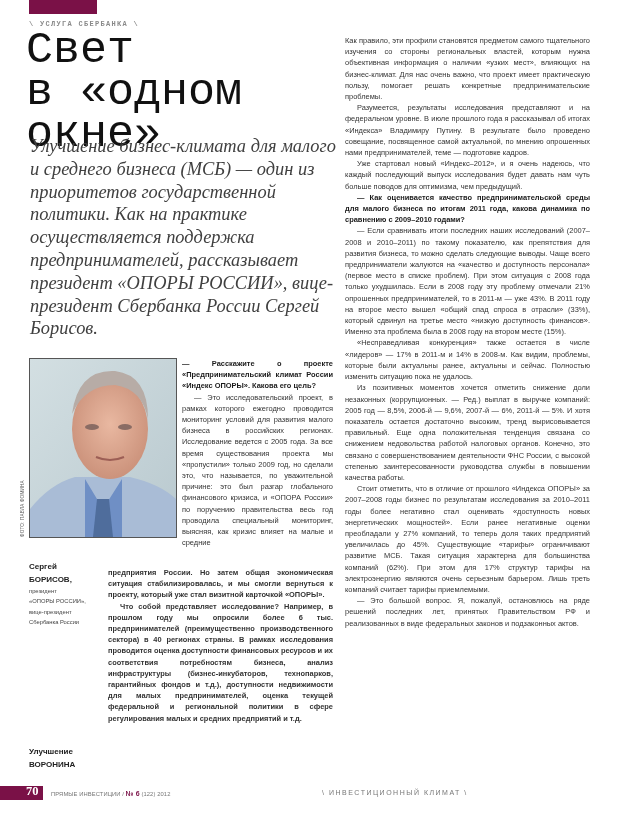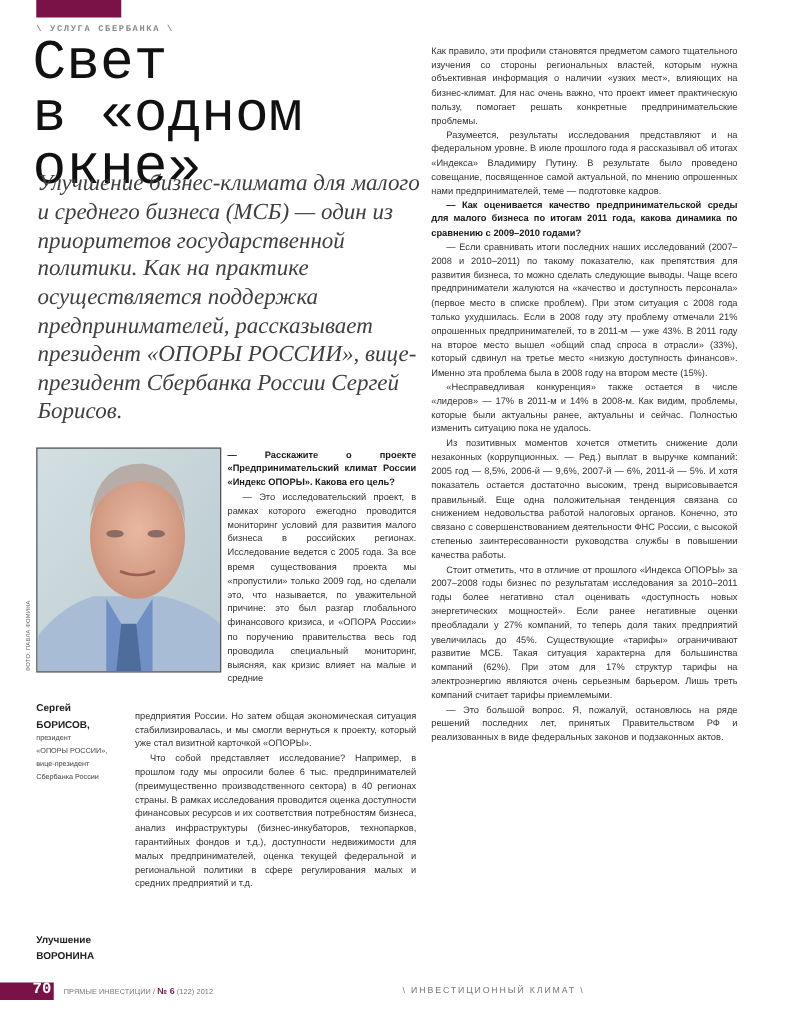--- a/index.html
+++ b/index.html
@@ -31,25 +31,25 @@
   .caption { position: absolute; left: 29px; top: 560px; width: 72px; }
   .cap-name { font-size: 8px; font-weight: bold; line-height: 13px; color: #222; }
   .cap-role { font-size: 5.8px; line-height: 10.4px; color: #444; }
   .author { position: absolute; left: 29px; top: 745px; width: 72px; font-size: 8px; font-weight: bold; line-height: 13px; color: #222; }
 
   .col { position: absolute; font-size: 7.45px; line-height: 11.2px; color: #333; text-align: justify; }
   .col p { margin: 0; text-indent: 12px; }
   .col p.noind { text-indent: 0; }
   .col p.q { font-weight: bold; color: #1a1a1a; }
   .colA { left: 182px; top: 358px; width: 151px; }
-  .colB { left: 108px; top: 567px; width: 225px; }
+  .colB { left: 108px; top: 567px; width: 225px; font-weight: bold; }
   .colC { left: 345px; top: 35px; width: 245px; }
 
   .footer-bar { position: absolute; left: 0; top: 786px; width: 43px; height: 14px; background: #7a1147; }
-  .page-num { position: absolute; left: 26px; top: 784px; font-size: 12.5px; font-weight: bold; color: #fff; font-family: Liberation Mono, monospace; }
+  .page-num { position: absolute; left: 26px; top: 784px; font-size: 12.5px; font-weight: bold; color: #fff; font-family: Liberation Serif, serif; }
   .footer-mag { position: absolute; left: 51px; top: 790px; font-size: 5.8px; color: #777; letter-spacing: .1px; }
   .footer-mag b { color: #7a1147; font-size: 7px; }
   .footer-section { position: absolute; left: 322px; top: 789px; font-size: 7px; color: #777; letter-spacing: 1.5px; }
 </style>
 </head>
 <body>
 
 <div class="top-bar"></div>
 <div class="rubric">\ УСЛУГА СБЕРБАНКА \</div>
 <div class="title">
@@ -103,20 +103,21 @@
 </div>
 
 <div class="col colB">
   <p class="noind">предприятия России. Но затем общая экономическая ситуация стабилизировалась, и мы смогли вернуться к проекту, который уже стал визитной карточкой «ОПОРЫ».</p>
   <p>Что собой представляет исследование? Например, в прошлом году мы опросили более 6 тыс. предпринимателей (преимущественно производственного сектора) в 40 регионах страны. В рамках исследования проводится оценка доступности финансовых ресурсов и их соответствия потребностям бизнеса, анализ инфраструктуры (бизнес-инкубаторов, технопарков, гарантийных фондов и т.д.), доступности недвижимости для малых предпринимателей, оценка текущей федеральной и региональной политики в сфере регулирования малых и средних предприятий и т.д.</p>
 </div>
 
 <div class="col colC">
   <p class="noind">Как правило, эти профили становятся предметом самого тщательного изучения со стороны региональных властей, которым нужна объективная информация о наличии «узких мест», влияющих на бизнес-климат. Для нас очень важно, что проект имеет практическую пользу, помогает решать конкретные предпринимательские проблемы.</p>
   <p>Разумеется, результаты исследования представляют и на федеральном уровне. В июле прошлого года я рассказывал об итогах «Индекса» Владимиру Путину. В результате было проведено совещание, посвященное самой актуальной, по мнению опрошенных нами предпринимателей, теме — подготовке кадров.</p>
+  <p>Уже стартовал новый «Индекс–2012», и я очень надеюсь, что каждый последующий выпуск исследования будет давать нам чуть больше поводов для оптимизма, чем предыдущий.</p>
   <p class="q">— Как оценивается качество предпринимательской среды для малого бизнеса по итогам 2011 года, какова динамика по сравнению с 2009–2010 годами?</p>
   <p>— Если сравнивать итоги последних наших исследований (2007–2008 и 2010–2011) по такому показателю, как препятствия для развития бизнеса, то можно сделать следующие выводы. Чаще всего предприниматели жалуются на «качество и доступность персонала» (первое место в списке проблем). При этом ситуация с 2008 года только ухудшилась. Если в 2008 году эту проблему отмечали 21% опрошенных предпринимателей, то в 2011-м — уже 43%. В 2011 году на второе место вышел «общий спад спроса в отрасли» (33%), который сдвинул на третье место «низкую доступность финансов». Именно эта проблема была в 2008 году на втором месте (15%).</p>
   <p>«Несправедливая конкуренция» также остается в числе «лидеров» — 17% в 2011-м и 14% в 2008-м. Как видим, проблемы, которые были актуальны ранее, актуальны и сейчас. Полностью изменить ситуацию пока не удалось.</p>
   <p>Из позитивных моментов хочется отметить снижение доли незаконных (коррупционных. — Ред.) выплат в выручке компаний: 2005 год — 8,5%, 2006-й — 9,6%, 2007-й — 6%, 2011-й — 5%. И хотя показатель остается достаточно высоким, тренд вырисовывается правильный. Еще одна положительная тенденция связана со снижением недовольства работой налоговых органов. Конечно, это связано с совершенствованием деятельности ФНС России, с высокой степенью заинтересованности руководства службы в повышении качества работы.</p>
   <p>Стоит отметить, что в отличие от прошлого «Индекса ОПОРЫ» за 2007–2008 годы бизнес по результатам исследования за 2010–2011 годы более негативно стал оценивать «доступность новых энергетических мощностей». Если ранее негативные оценки преобладали у 27% компаний, то теперь доля таких предприятий увеличилась до 45%. Существующие «тарифы» ограничивают развитие МСБ. Такая ситуация характерна для большинства компаний (62%). При этом для 17% структур тарифы на электроэнергию являются очень серьезным барьером. Лишь треть компаний считает тарифы приемлемыми.</p>
   <p>— Это большой вопрос. Я, пожалуй, остановлюсь на ряде решений последних лет, принятых Правительством РФ и реализованных в виде федеральных законов и подзаконных актов.</p>
 </div>
 
 <div class="footer-bar"></div>
 <div class="page-num">70</div>

